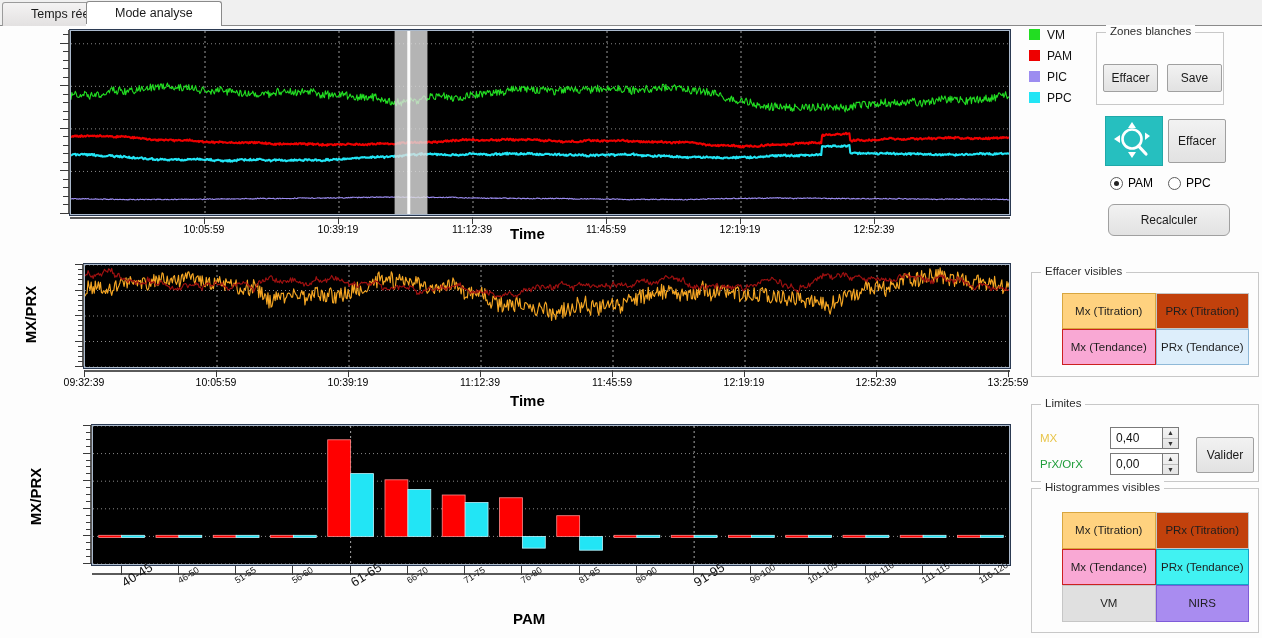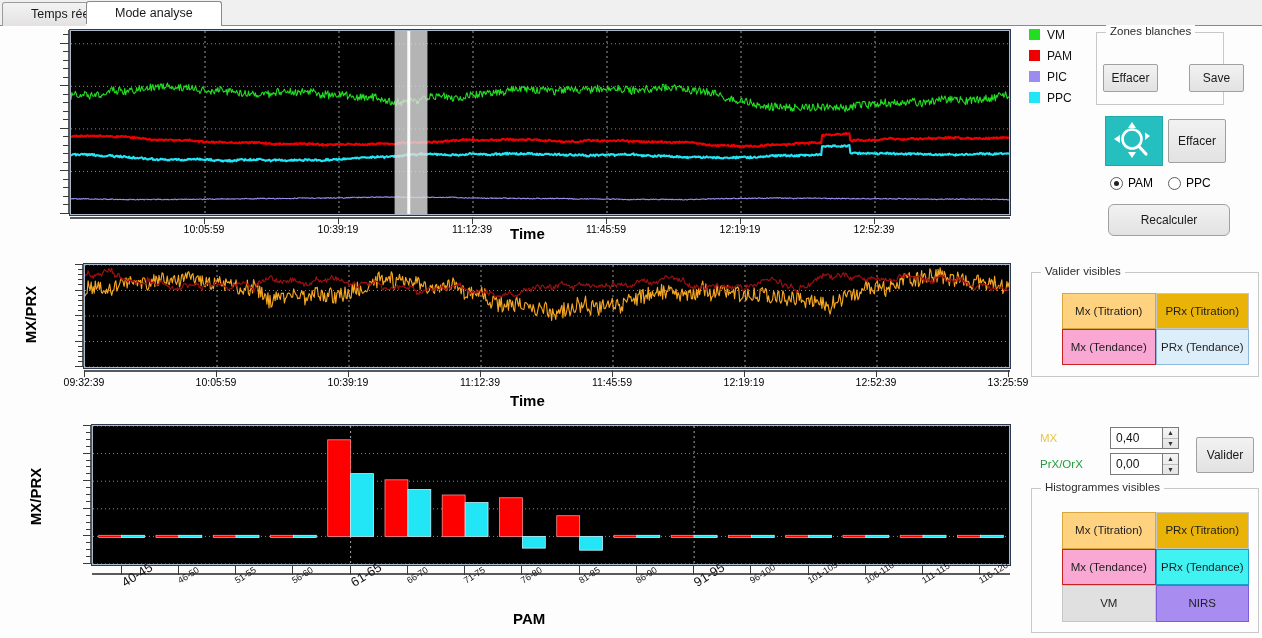--- a/index.html
+++ b/index.html
@@ -97,21 +97,21 @@
   }
 
   
   .togglegrid { position: absolute; display: grid; gap: 0; padding-left: 20px; }
   .tgl {
     display: flex; align-items: center; justify-content: center;
     font-size: 11.5px; color: #1e1e1e; border: 1px solid #bdbdbd;
     cursor: default; text-align: center; line-height: 1.1;
   }
   .tgl.mx-tit   { background: #ffd27f; border-color: #d8a63f; }
-  .tgl.prx-tit  { background: #eab308; border-color: #c6c6c6; }
+  .tgl.prx-tit  { background: #c2410c; border-color: #c6c6c6; }
   .tgl.mx-ten   { background: #f9a8d4; border-color: #cc2020; }
   .tgl.prx-ten-l{ background: #ddeefb; border-color: #8fb9d8; }
   .tgl.prx-ten-c{ background: #41f2f2; border-color: #14a0c8; }
   .tgl.vm       { background: #e0e0e0; border-color: #c6c6c6; }
   .tgl.nirs     { background: #a98cf0; border-color: #7e5bd8; }
 
   
   .lim-label { position: absolute; font-size: 11.5px; }
   .spin { position: absolute; display: flex; height: 22px; }
   .spin input {
@@ -393,21 +393,21 @@
     <div class="legend-row">
       <span class="legend-swatch" style="background:#22e5f5"></span>
       <span class="legend-label">PPC</span>
     </div>
   </div>
 
   <div class="groupbox" style="left:1096px; top:32px; width:128px; height:73px;">
     <span class="gb-title">Zones blanches</span>
   </div>
   <div class="btn" style="left:1103px; top:64px; width:55px; height:28px;">Effacer</div>
-  <div class="btn" style="left:1167px; top:64px; width:55px; height:28px;margin-left:22px;">Save</div>
+  <div class="btn" style="left:1167px; top:64px; width:55px; height:28px;">Save</div>
 
   <div class="magbtn" style="left:1105px; top:116px; width:58px; height:50px;">
     <svg width="44" height="40" viewBox="0 0 44 40">
       <circle cx="20" cy="18" r="9.5" fill="none" stroke="#ffffff" stroke-width="2.6"></circle>
       <line x1="26.5" y1="25" x2="34" y2="33" stroke="#ffffff" stroke-width="3.2" stroke-linecap="round"></line>
       <polygon points="20,1 24,7 16,7" fill="#ffffff"></polygon>
       <polygon points="20,37 24,31 16,31" fill="#ffffff"></polygon>
       <polygon points="2,18 8,14 8,22" fill="#ffffff"></polygon>
       <polygon points="38,15 33,11.5 33,19" fill="#ffffff"></polygon>
     </svg>
@@ -419,30 +419,33 @@
     <span>PAM</span>
   </div>
   <div class="radio-row" style="left:1168px; top:176px;">
     <span class="radio"></span>
     <span>PPC</span>
   </div>
 
   <div class="btn" style="left:1108px; top:204px; width:122px; height:32px;border-radius:6px;">Recalculer</div>
 
   <div class="groupbox" style="left:1031px; top:272px; width:228px; height:105px;">
-    <span class="gb-title">Valider visibles</span>
+    <span class="gb-title">Effacer visibles</span>
   </div>
   <div class="togglegrid" style="left:1042px; top:293px; width:207px; height:72px;
               grid-template-columns:1fr 1fr; grid-template-rows:1fr 1fr;">
     <div class="tgl mx-tit">Mx (Titration)</div>
     <div class="tgl prx-tit">PRx (Titration)</div>
     <div class="tgl mx-ten">Mx (Tendance)</div>
     <div class="tgl prx-ten-l">PRx (Tendance)</div>
   </div>
 
+  <div class="groupbox" style="left:1031px; top:404px; width:228px; height:78px;">
+    <span class="gb-title">Limites</span>
+  </div>
   <div class="lim-label" style="left:1040px; top:432px; color:#e8c54a;">MX</div>
   <div class="lim-label" style="left:1040px; top:458px; color:#1f9d3a;">PrX/OrX</div>
 
   <div class="spin" style="left:1110px; top:427px;">
     <input type="text" readonly="" value="0,40" style="">
     <span class="spin-btns">
       <span>▲</span>
       <span>▼</span>
     </span>
   </div>

